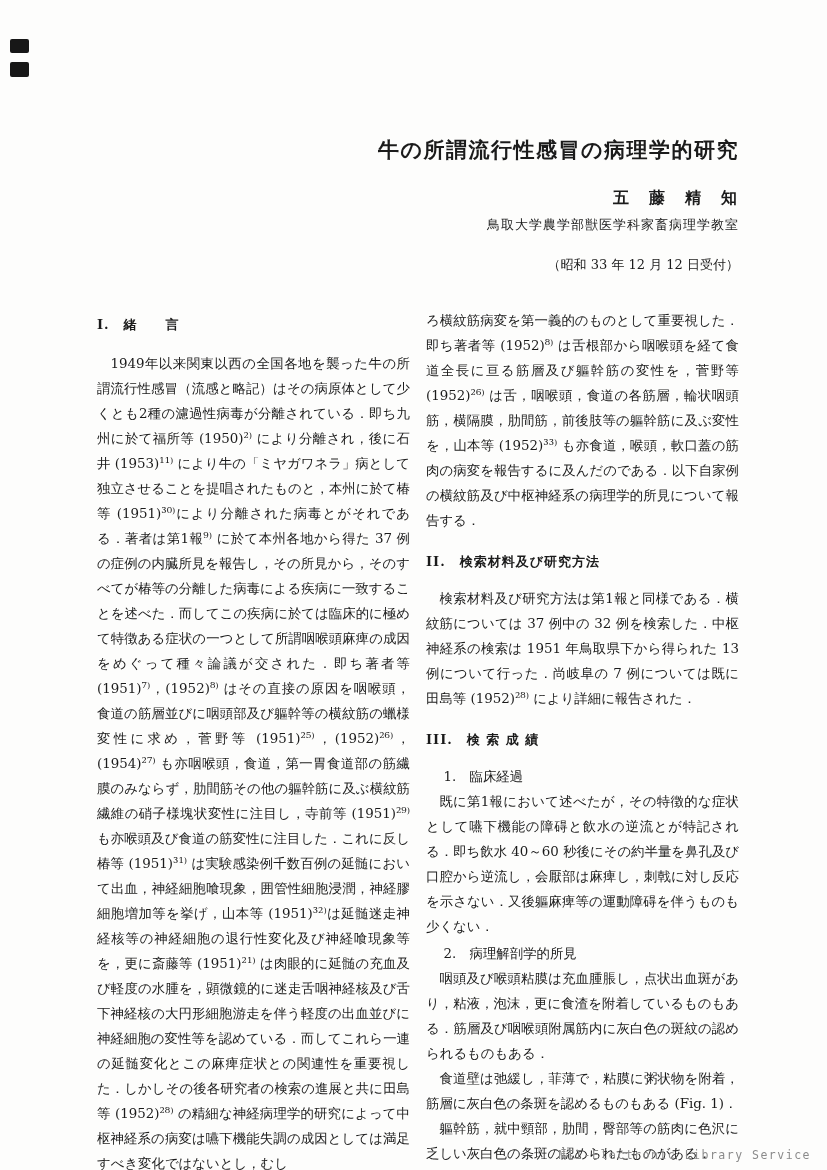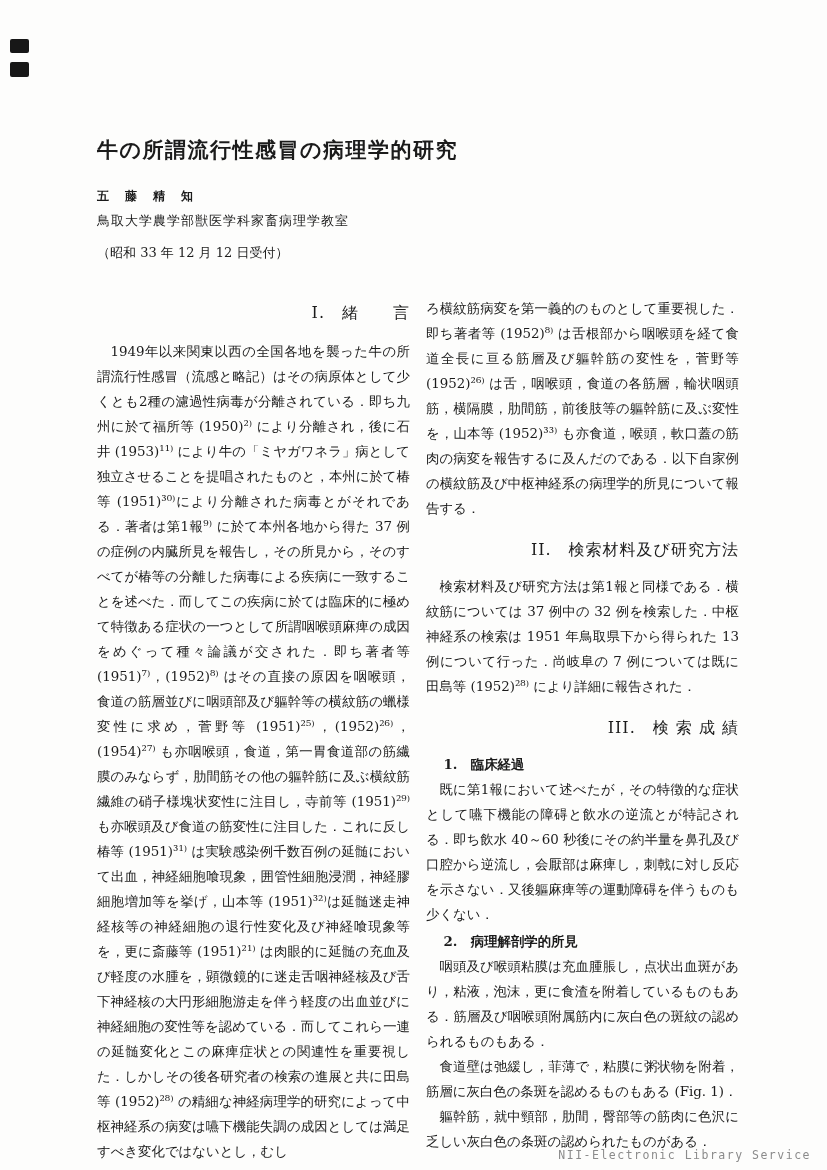--- a/index.html
+++ b/index.html
@@ -23,70 +23,70 @@
     border-radius: 2px;
   }
   .scan-mark.m1 { top: 39px; }
   .scan-mark.m2 { top: 62px; height: 15px; }
   .content {
     position: absolute;
     top: 136px;
     left: 97px;
     width: 642px;
   }
-  .header { text-align: left; }
+  .header { text-align: right; }
   .title {
     font-size: 21px;
     font-weight: 600;
     letter-spacing: 1.5px;
   }
   .subtitle {
     margin-top: 16px;
     font-size: 16.5px;
     font-weight: 600;
     letter-spacing: 1px;
   }
   .author {
     margin-top: 24px;
-    font-size: 12px;
+    font-size: 16px;
     font-weight: 600;
     letter-spacing: 2px;
   }
   .affiliation {
     margin-top: 7px;
     font-size: 13px;
     letter-spacing: 1px;
   }
   .received {
-    margin-top: 14px;
+    margin-top: 22px;
     font-size: 13px;
   }
   .columns {
     display: flex;
     gap: 16px;
     margin-top: 34px;
   }
   .col {
     width: 313px;
     font-size: 13.4px;
     line-height: 25px;
     text-align: justify;
   }
   .sec-heading {
-    text-align: right;
-    font-size: 16px;
-    font-weight: 400;
+    text-align: left;
+    font-size: 13px;
+    font-weight: 700;
     letter-spacing: 1px;
   }
   .col-left .sec-heading { margin: 4px 0 14px 0; }
   .col-right .sec-heading { margin: 16px 0 12px 0; }
   .para { text-indent: 1em; }
   .para.no-indent { text-indent: 0; }
   .sub-heading {
-    font-weight: 700;
+    font-weight: 400;
     text-indent: 1.3em;
     margin-top: 2px;
   }
   .footer {
     position: absolute;
     right: 16px;
     bottom: 8px;
     font-family: "DejaVu Sans Mono", "Liberation Mono", monospace;
     font-size: 11.5px;
     letter-spacing: 1.5px;

